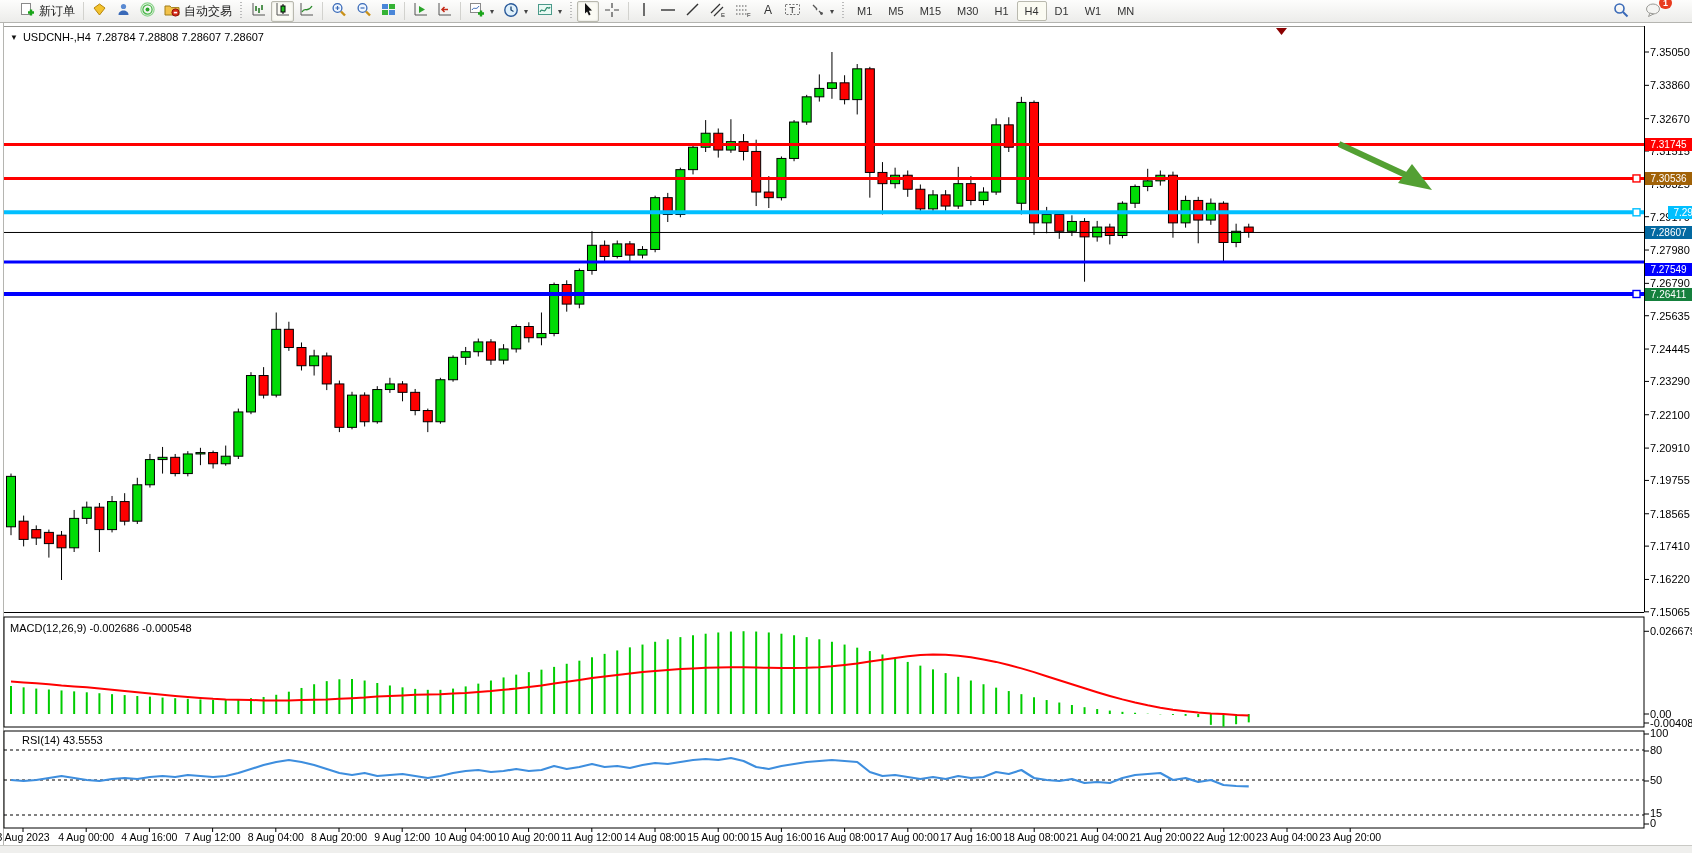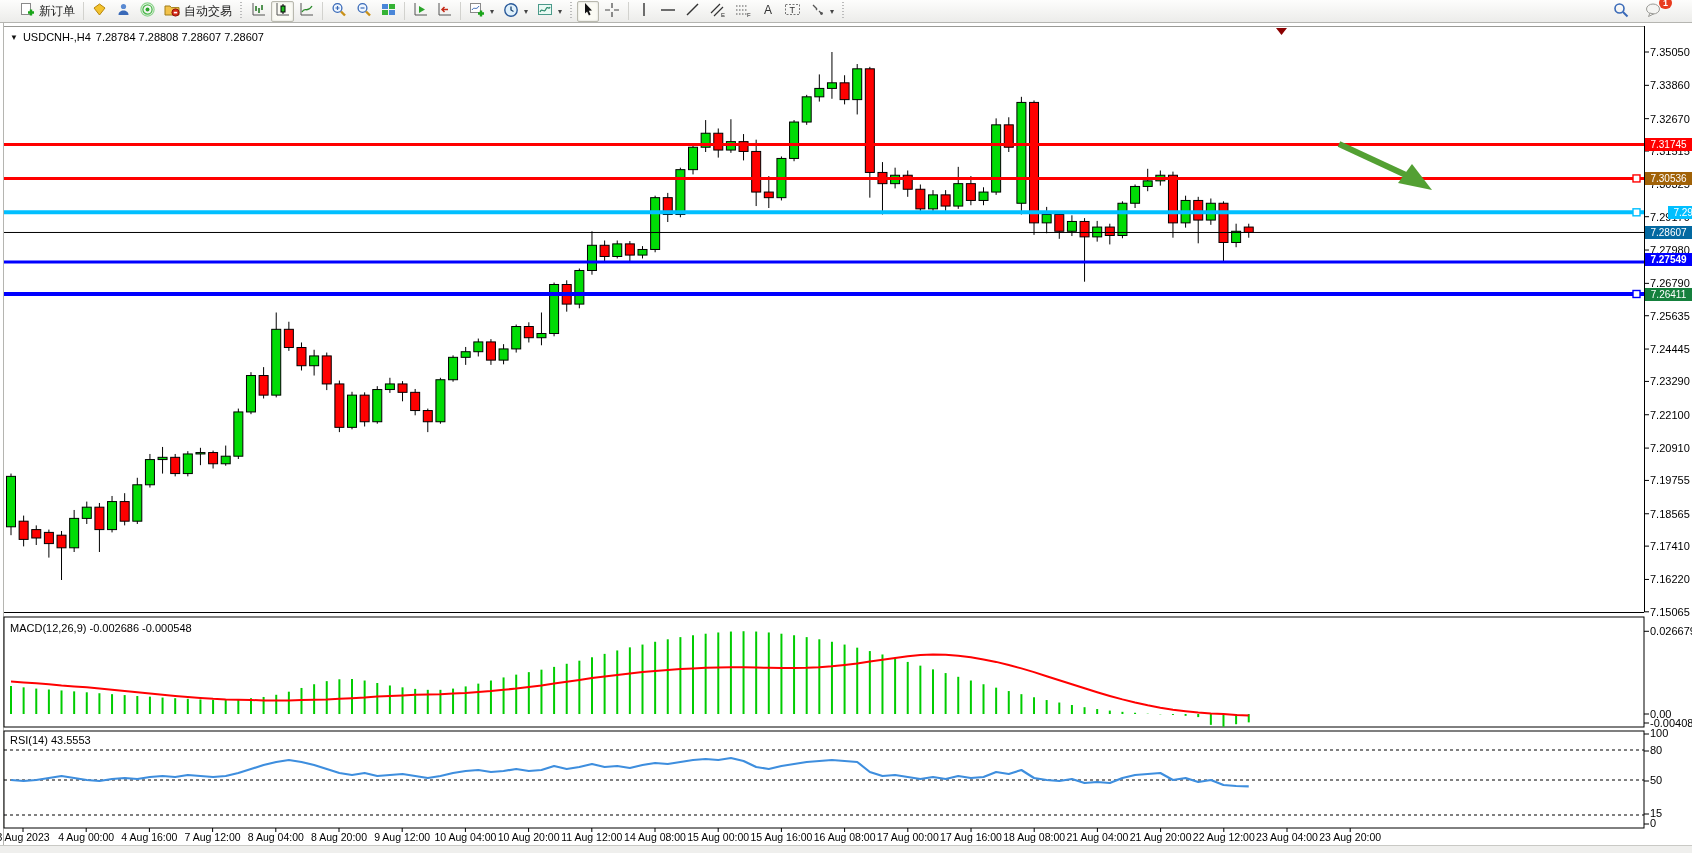--- a/index.html
+++ b/index.html
@@ -260,20 +260,31 @@
         <svg width="15" height="15">
             <path d="M3 3l4 4M7 7l-1 .8M7 7l-.8 1" stroke="#555" stroke-width="1.3"></path>
             <path d="M12 12l-3-3" stroke="#555" stroke-width="1.3"></path>
             <circle cx="11.5" cy="11.5" r="1.4" fill="#555"></circle>
           </svg>
       </span>
         <span class="caret">▾</span>
     </div>
 
     <div class="tb-handle"></div>
+    <div id="tf-bar" style="display:flex;align-items:center;">
+        <span class="tf">M1</span>
+        <span class="tf">M5</span>
+        <span class="tf">M15</span>
+        <span class="tf">M30</span>
+        <span class="tf">H1</span>
+        <span class="tf active">H4</span>
+        <span class="tf">D1</span>
+        <span class="tf">W1</span>
+        <span class="tf">MN</span>
+      </div>
 
     <div id="tb-right">
       <div class="tbtn">
         <span>
           <svg width="16" height="16">
               <circle cx="6.5" cy="6.5" r="4.5" fill="none" stroke="#3a6ab8" stroke-width="1.6"></circle>
               <line x1="10" y1="10" x2="14.5" y2="14.5" stroke="#3a6ab8" stroke-width="2"></line>
             </svg>
         </span>
       </div>
@@ -710,26 +721,26 @@
         <text x="1350.2" y="841" font-size="10.5" fill="#000" text-anchor="middle">23 Aug 20:00</text>
       </svg>
 
     <div class="ovl" id="symline">
       <span class="tri">▼</span>
       <span>USDCNH-,H4</span>
       <span>7.28784 7.28808 7.28607 7.28607</span>
     </div>
 
     <div class="ovl indlabel" style="left:10px;top:599px;">MACD(12,26,9) -0.002686 -0.000548</div>
-    <div class="ovl indlabel" style="left:10px;top:711px;text-align:center;">RSI(14) 43.5553</div>
+    <div class="ovl indlabel" style="left:22px;top:711px;text-align:center;">RSI(14) 43.5553</div>
 
     <div id="tags">
         <div class="price-tag" style="top: 115.1px; background: rgb(255, 0, 0);">7.31745</div>
         <div class="price-tag" style="top: 148.9px; background: #a16207;">7.30536</div>
         <div class="price-tag" style="top: 182.8px; background: rgb(0, 191, 255); margin-left: 23px;">7.29327</div>
         <div class="price-tag" style="top: 203px; background: #0369a1;">7.28607</div>
-        <div class="price-tag" style="top: 230px; background: rgb(0, 0, 255); font-weight: bold;">7.27549</div>
+        <div class="price-tag" style="top: 240px; background: rgb(0, 0, 255);">7.27549</div>
         <div class="price-tag" style="top: 264.5px; background: #15803d;">7.26411</div>
       </div>
   </div>
 
   <div id="statusbar"></div>
 </div>
 
 </body></html>

